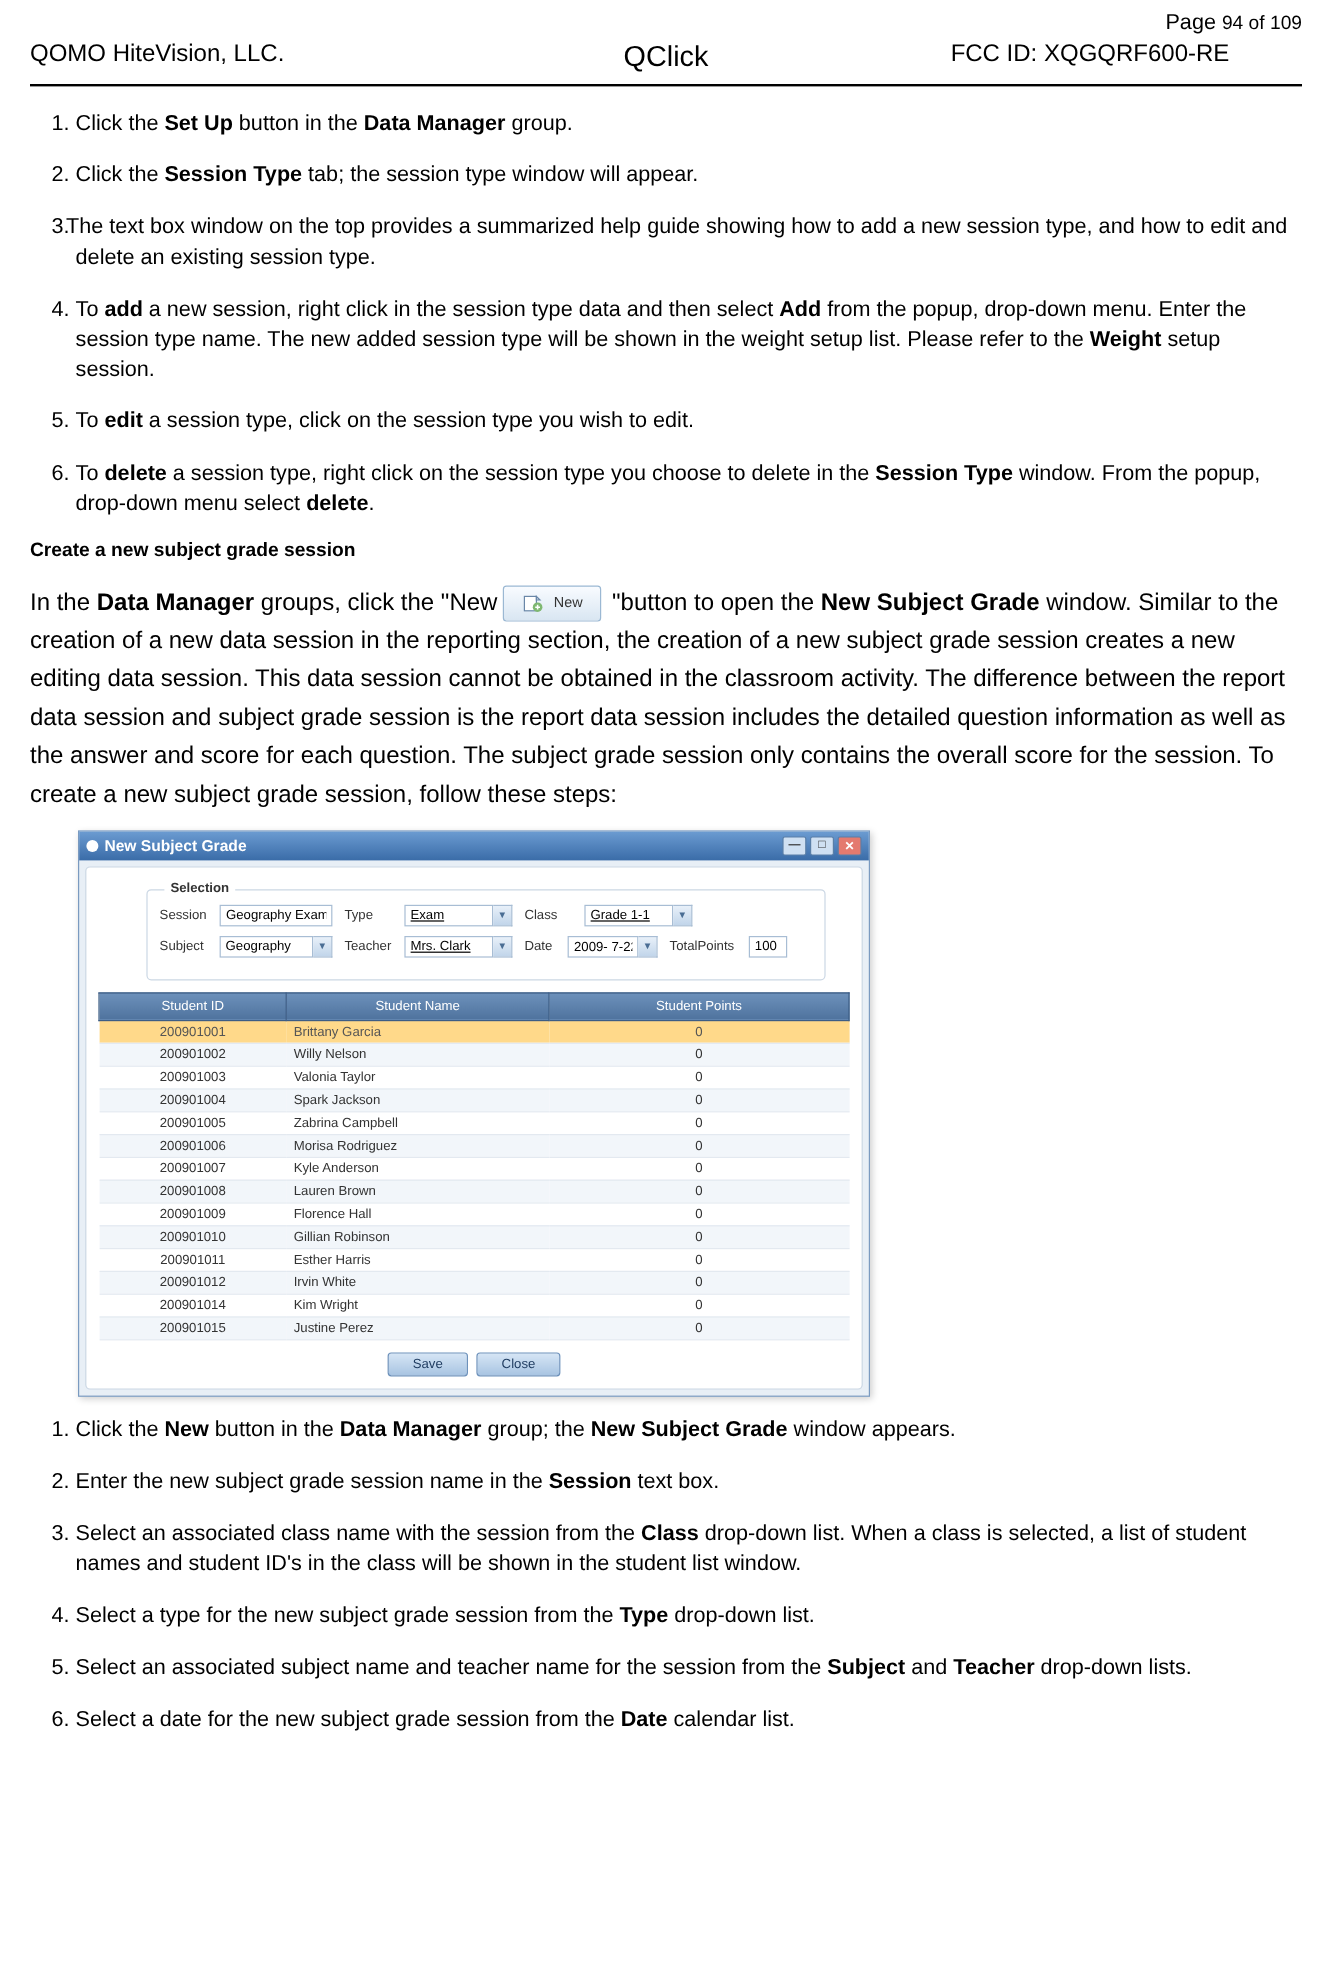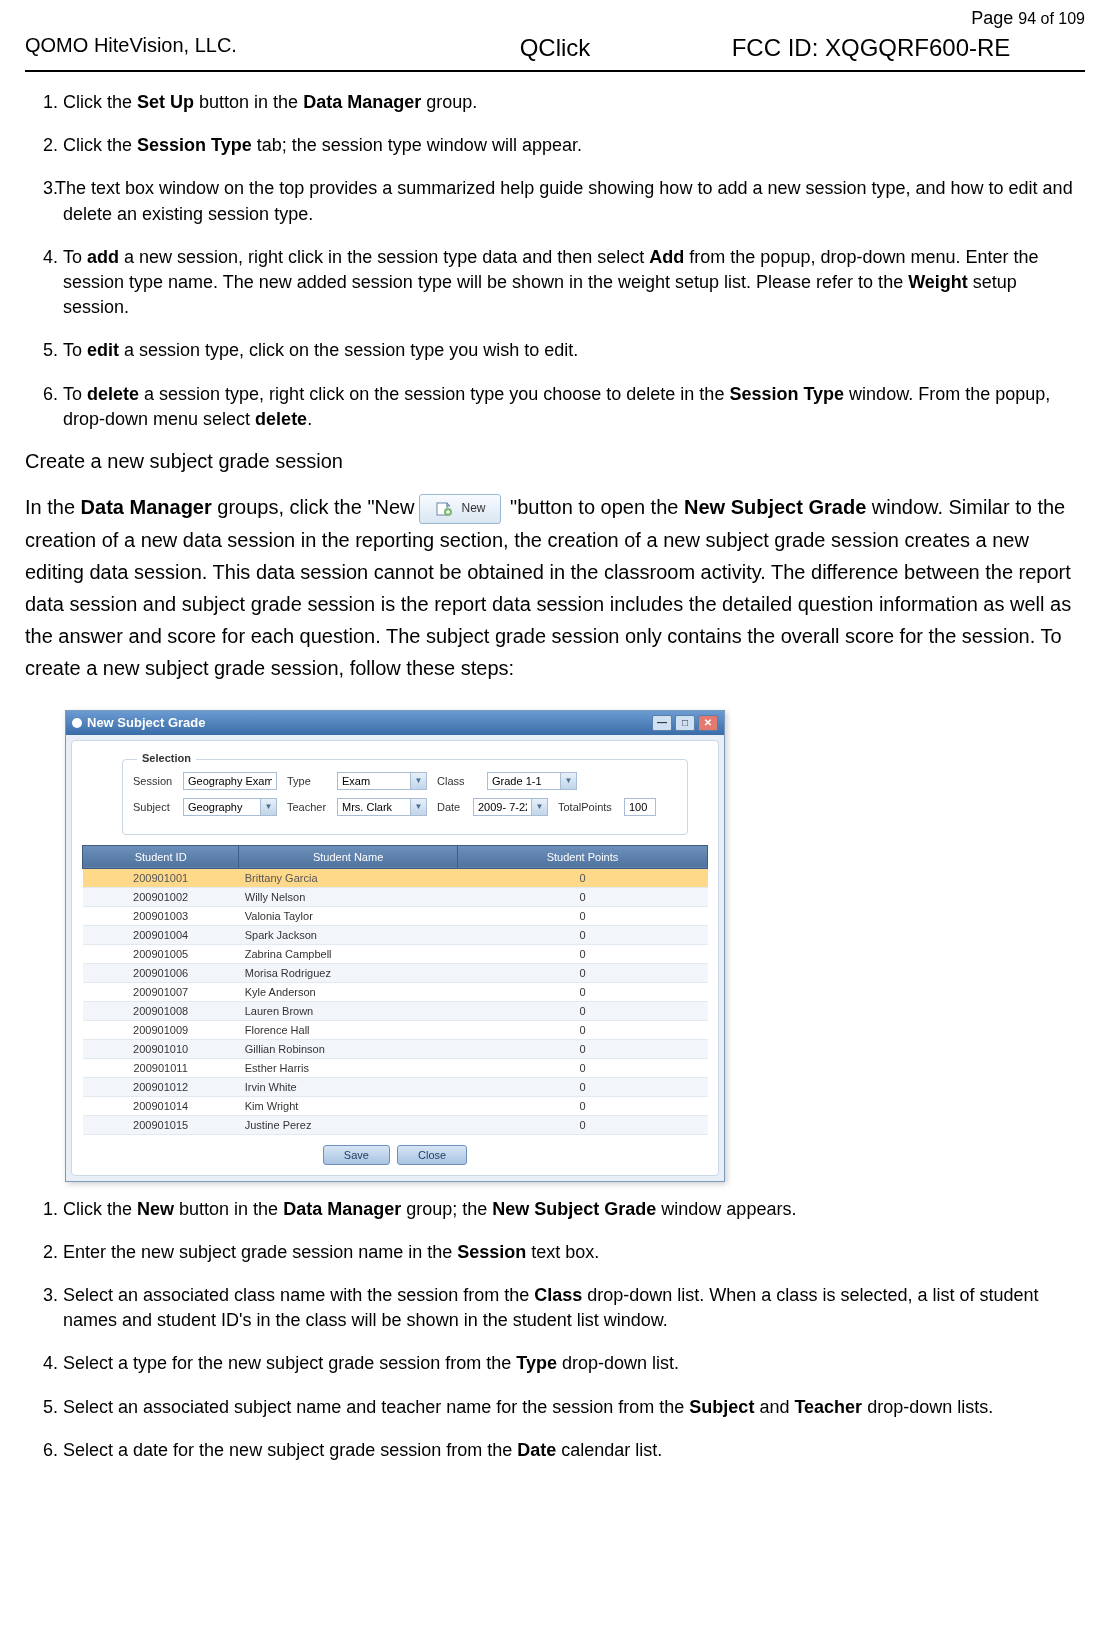--- a/index.html
+++ b/index.html
@@ -2,50 +2,50 @@
 <html><head>
   <meta charset="utf-8">
   <style>
     * { box-sizing: border-box; margin: 0; padding: 0; }
     body { font-family: Arial, Helvetica, sans-serif; background: #fff; color: #000; width: 1110px; padding: 8px 25px 25px; }
     .header-row { display: flex; justify-content: space-between; align-items: flex-start; margin-bottom: 5px; }
     .page-num { text-align: right; font-size: 18px; flex: 1; }
     .page-num .num { font-size: 16px; }
     .company { font-size: 20px; flex: 1; }
     .app { font-size: 24px; flex: 1; text-align: center; }
-    .fcc { font-size: 24px; flex: 1; text-align: left; }
+    .fcc { font-size: 20px; flex: 1; text-align: center; }
     .header-row2 { display: flex; justify-content: space-between; align-items: center; margin-bottom: 2px; }
     .logo-section { display: flex; align-items: center; gap: 15px; }
     .logo-img { width: 160px; height: 50px; position: relative; }
     .swoosh { position:absolute; left:0; top:5px; width:50px; height:45px; }
     .company-title { font-family: "Courier New", monospace; font-size: 28px; font-weight: bold; letter-spacing: 0.5px; }
     hr.thick { border: none; border-top: 2px solid #000; margin: 3px 0 18px; }
     ol { list-style: decimal; margin-left: 38px; margin-bottom: 18px; }
     ol li { margin-bottom: 18px; font-size: 18px; line-height: 1.4; }
     .bold { font-weight: bold; }
-    .subheading { font-weight: normal; font-size: 20px; margin: 4px 0 18px; }
-    .body-text { font-size: 20px; line-height: 1.6; margin-bottom: 26px; }
+    .subheading { font-weight: bold; font-size: 16px; margin: 4px 0 18px; }
+    .body-text { font-size: 20px; line-height: 1.6; margin-bottom: 14px; }
     .new-btn-inline { display: inline-flex; align-items: center; vertical-align: middle; background: linear-gradient(to bottom, #f8fbff, #d9e6f2); border: 1px solid #9bb8d3; border-radius: 3px; padding: 3px 14px; gap: 8px; height: 30px; margin: 0 4px; }
     .new-btn-inline .ico { width:20px; height:16px; }
     .new-btn-inline .lbl { font-size: 12px; color: #333; }
     .app-window { width: 660px; border: 1px solid #7a9ac0; background: #e8eff6; margin: 8px 0 15px 40px; font-size: 11px; box-shadow: 2px 2px 6px rgba(0,0,0,0.2); }
     .titlebar { display:flex; justify-content: space-between; align-items:center; background: linear-gradient(to bottom, #6b9bd1, #3a6ca8); color:#fff; padding:4px 6px; font-size:13px; font-weight:bold; }
     .titlebar .t-left { display:flex; align-items:center; gap:5px; }
     .bullet-ico { width:10px; height:10px; background:#fff; border-radius:50%; }
     .win-controls { display:flex; gap:3px; }
     .win-btn { width:20px; height:16px; background:#cfe0f2; border:1px solid #5a7fa8; border-radius:2px; display:flex; align-items:center; justify-content:center; font-size:10px; color:#333; }
     .win-btn.close { background:#e47a6f; color:#fff; }
     .content-area { background:#fff; margin:5px; padding:8px 10px 10px; border:1px solid #cbd7e4; border-radius:4px; }
     .selection-box { border:1px solid #cbd7e4; border-radius:4px; padding: 12px 10px 10px; margin: 10px 20px 10px 40px; position:relative; }
     .selection-box .legend { position:absolute; top:-8px; left:14px; background:#fff; padding:0 5px; font-weight:bold; font-size:11px; color:#333; }
     .sel-row { display:flex; gap:10px; margin-bottom:8px; align-items:center; }
     .sel-field { display:flex; align-items:center; gap:6px; }
     .sel-label { font-size:11px; color:#333; width:44px; }
     .sel-input { border:1px solid #a8bdd4; background:#fff; font-size:11px; padding:2px 4px; height:18px; }
-    .w110{width:94px;} .w80{width:74px;} .w70{width:59px;} .w40{width:32px;}
+    .w110{width:94px;} .w80{width:74px;text-decoration:underline;} .w70{width:59px;} .w40{width:32px;}
     .dd { display:flex; }
     .dd-arrow{ width:16px; height:18px; background:linear-gradient(to bottom,#e8f0f9,#c1d5ea); border:1px solid #a8bdd4; border-left:none; display:flex; align-items:center; justify-content:center; font-size:8px; color:#4a6d94;}
     .students-table { width:100%; border-collapse: collapse; margin-top:6px; }
     .students-table th { background: linear-gradient(to bottom, #6d91bb, #4f739e); color:#fff; font-size:11px; font-weight:normal; padding:5px; text-align:center; border:1px solid #3d5d85; }
     .students-table td { font-size:11px; padding:3px 6px; color:#333; border-bottom:1px solid #e3e9f0; }
     .students-table tr:nth-child(even) td { background:#f2f6fa; }
     .students-table tr.selrow td { background:#ffd98a; color:#555; }
     .td-id{width:25%; text-align:center;}
     .td-nm{width:35%;}
     .td-pt{width:40%; text-align:center;}

